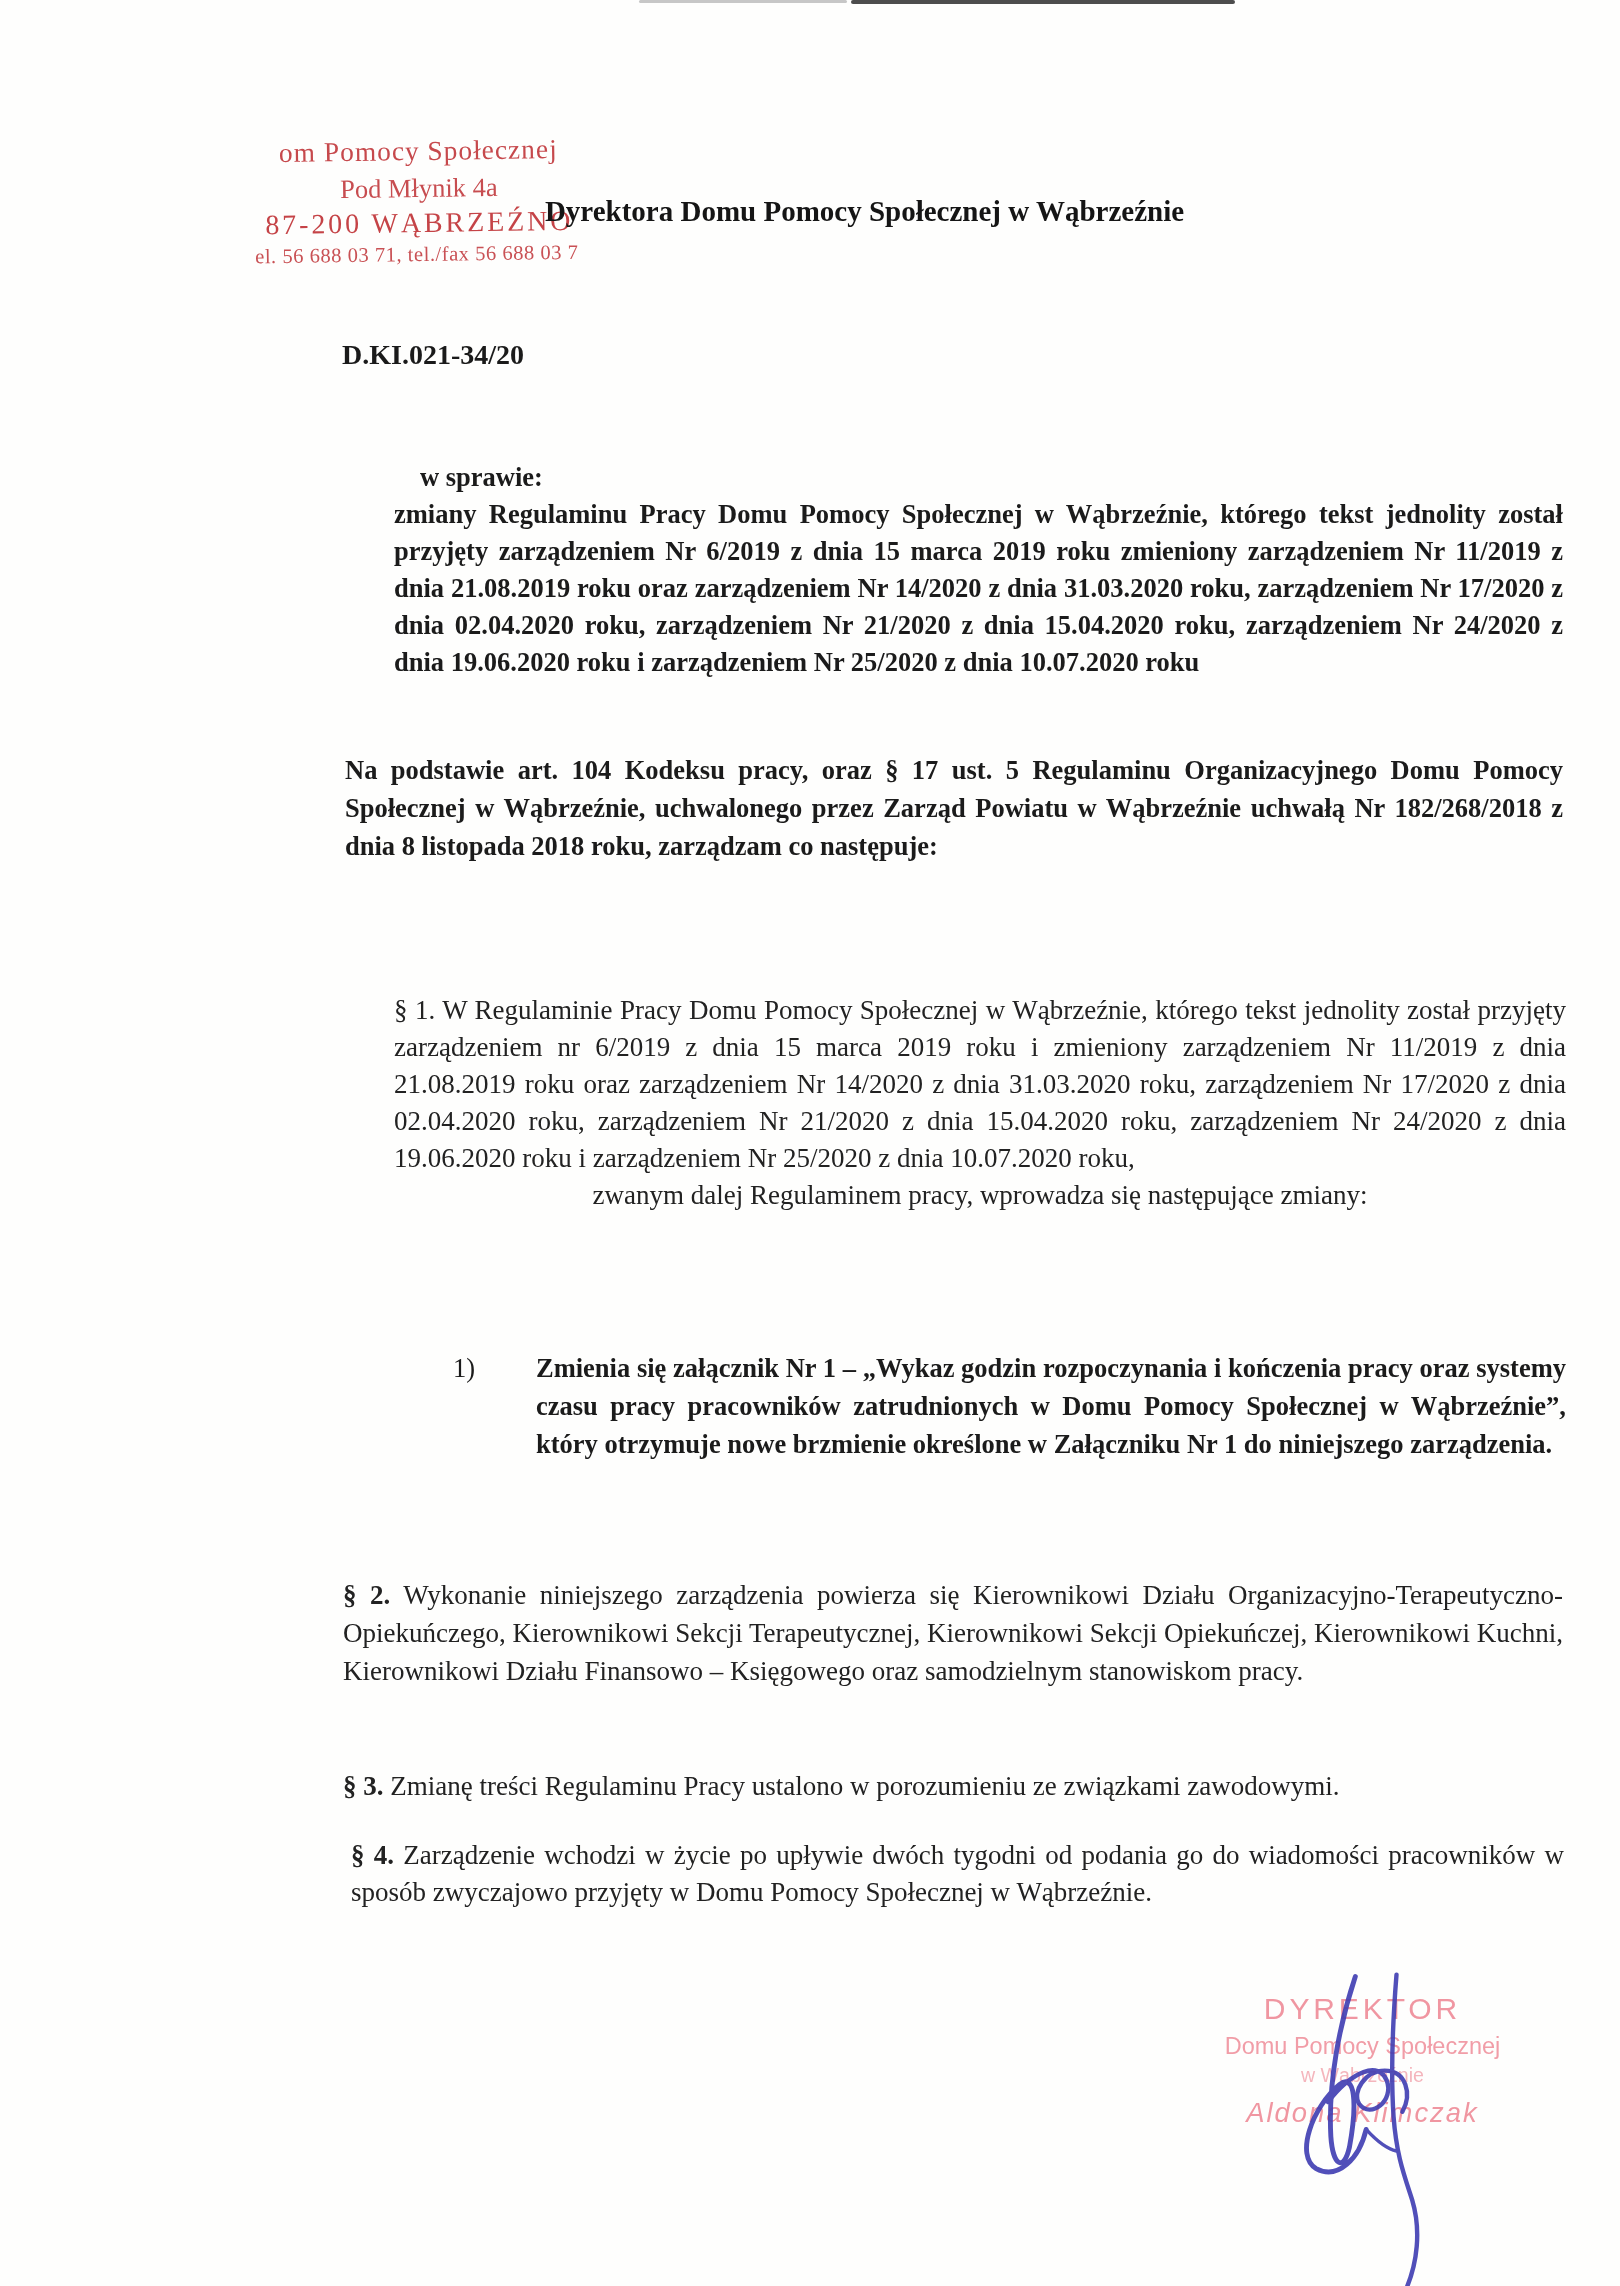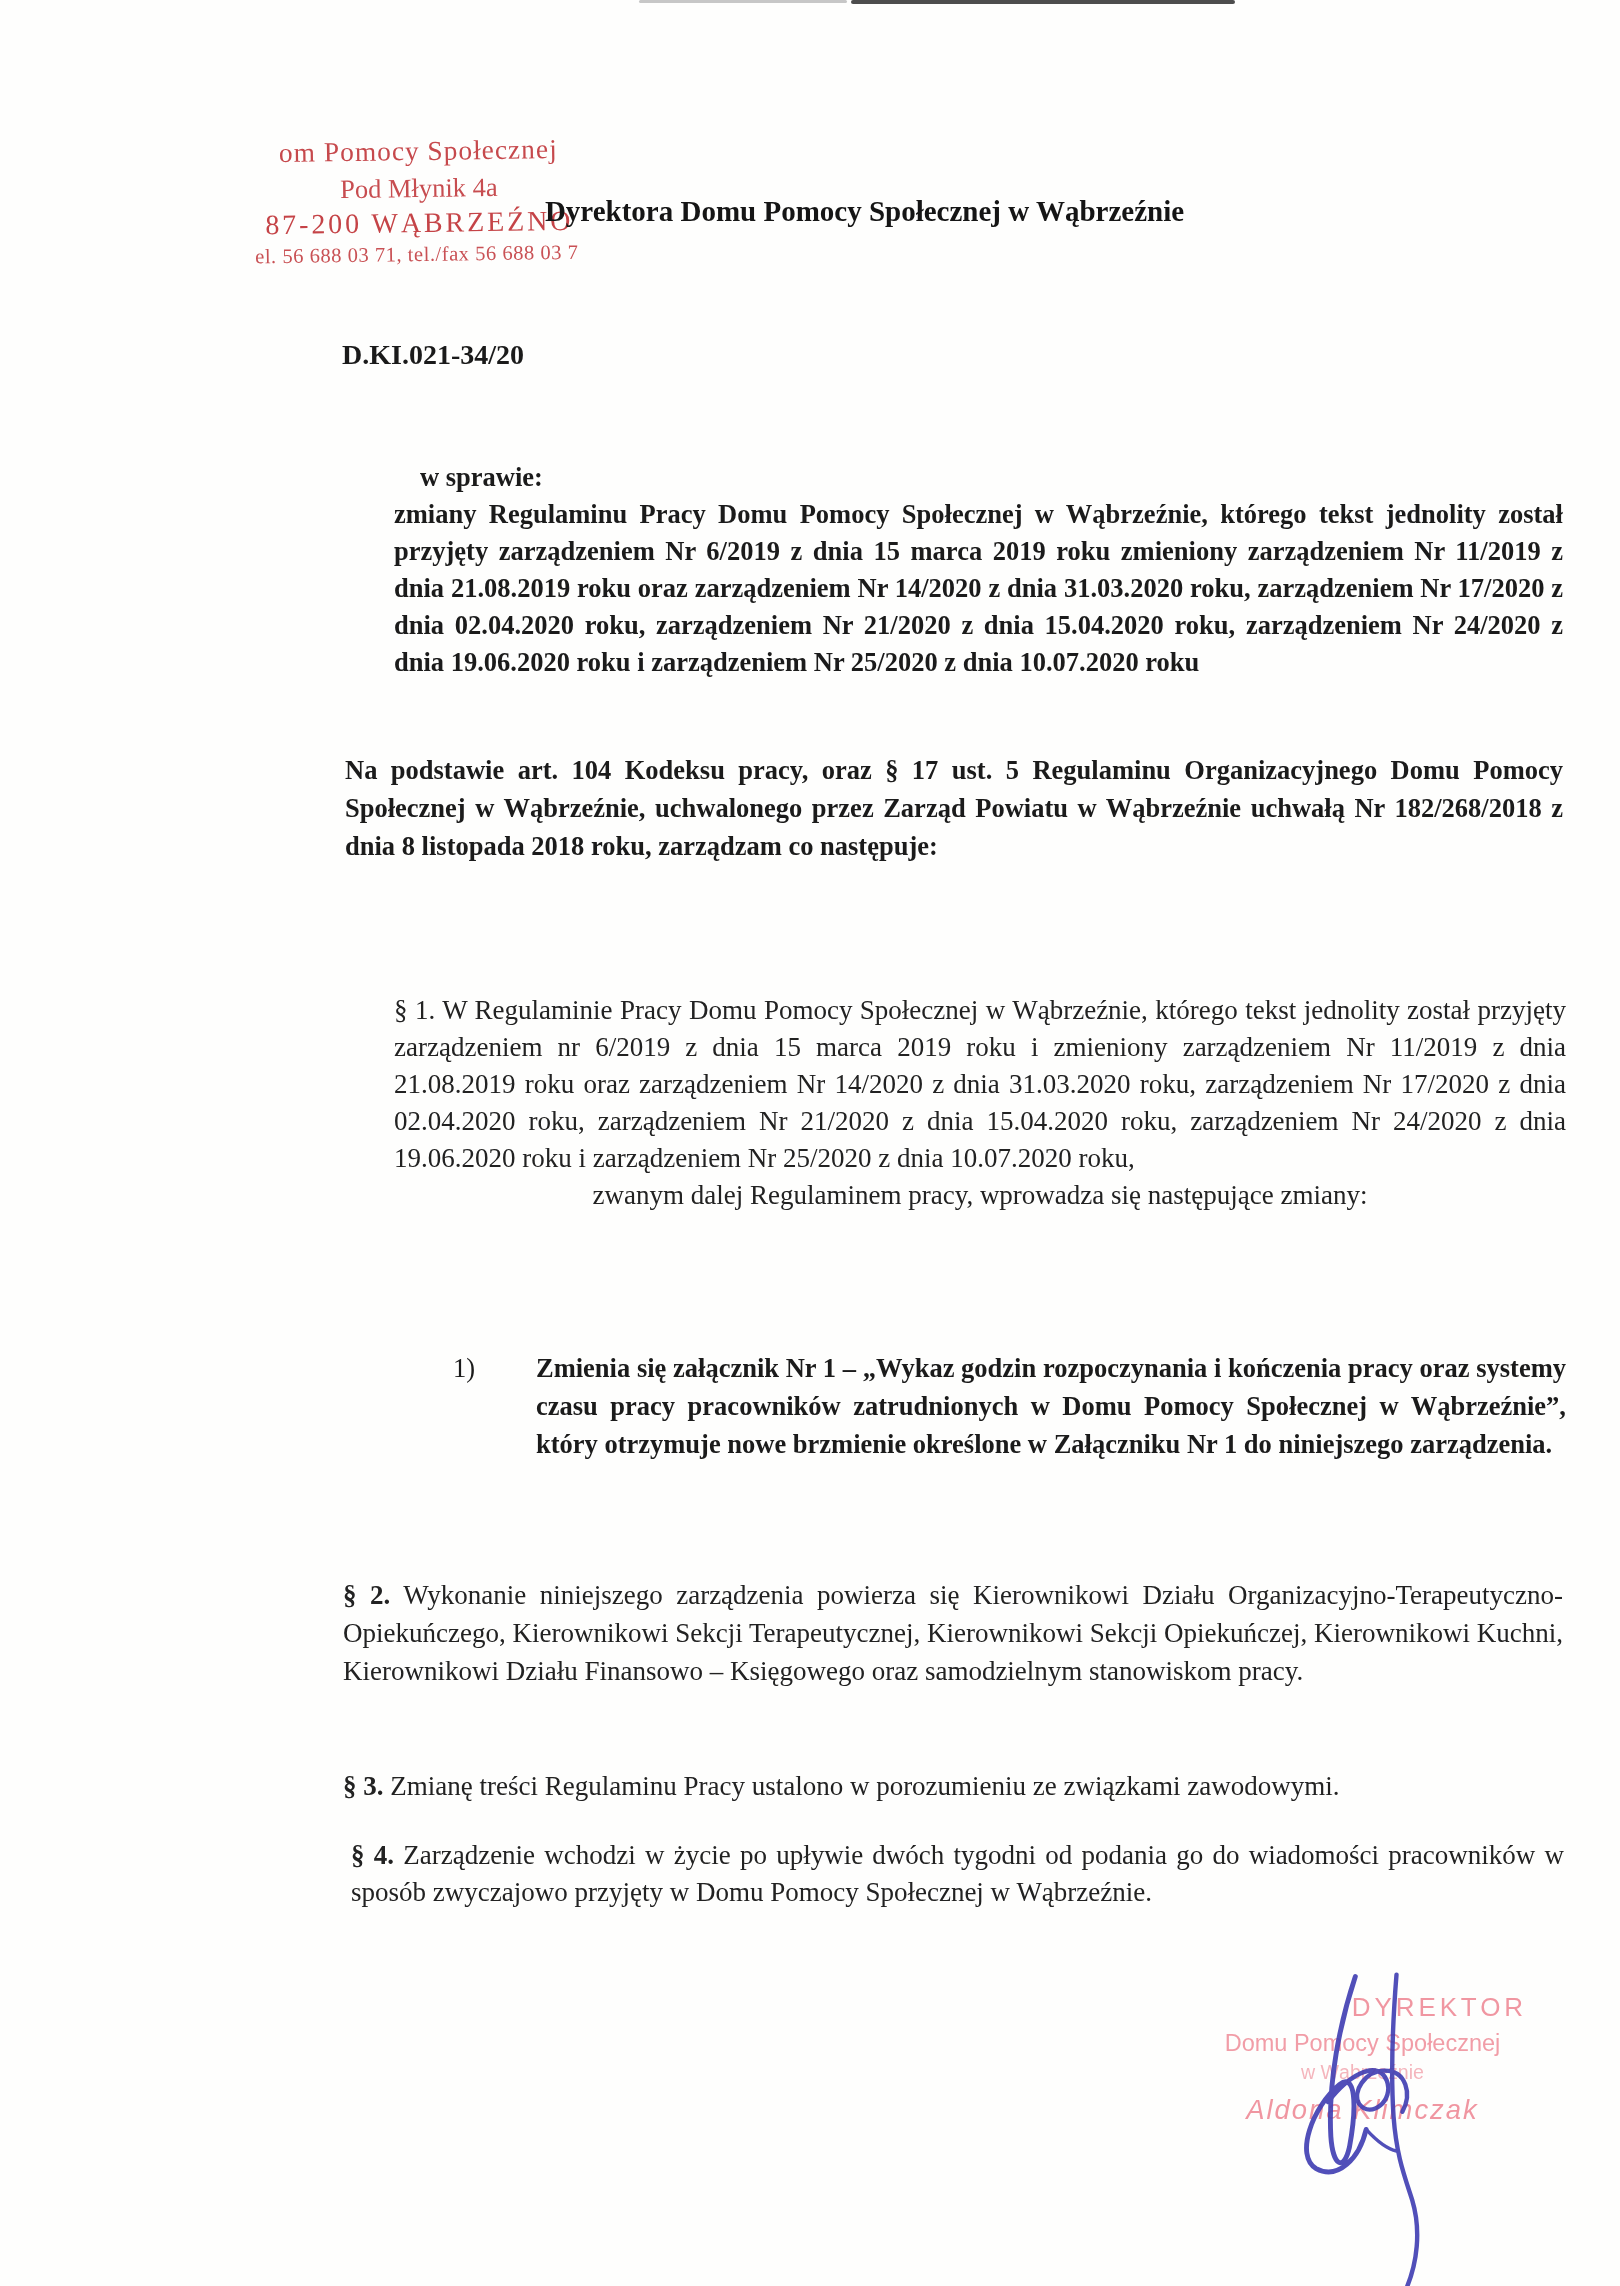--- a/index.html
+++ b/index.html
@@ -104,21 +104,21 @@
   }
   .sec-prefix { font-weight: bold; }
 
   
   .signature-stamp {
     position: absolute; left: 1198px; top: 1992px; width: 329px;
     text-align: center;
     font-family: "Liberation Sans", sans-serif;
     color: #ee8592;
   }
-  .signature-stamp .d1 { font-size: 26px; letter-spacing: 3.9px; opacity: .85; text-align: right; }
+  .signature-stamp .d1 { font-size: 30px; letter-spacing: 3.9px; opacity: .85; }
   .signature-stamp .d2 { font-size: 23.5px; margin-top: 6.9px; opacity: .8; }
   .signature-stamp .d3 { font-size: 19.6px; margin-top: 3.9px; opacity: .6; }
   .signature-stamp .dname {
     font-size: 27.4px; font-style: italic; margin-top: 10px;
     letter-spacing: 2px; opacity: .85;
   }
 
   .signature-ink {
     position: absolute; left: 1269px; top: 1955px; width: 206px; height: 343px;
     pointer-events: none;

